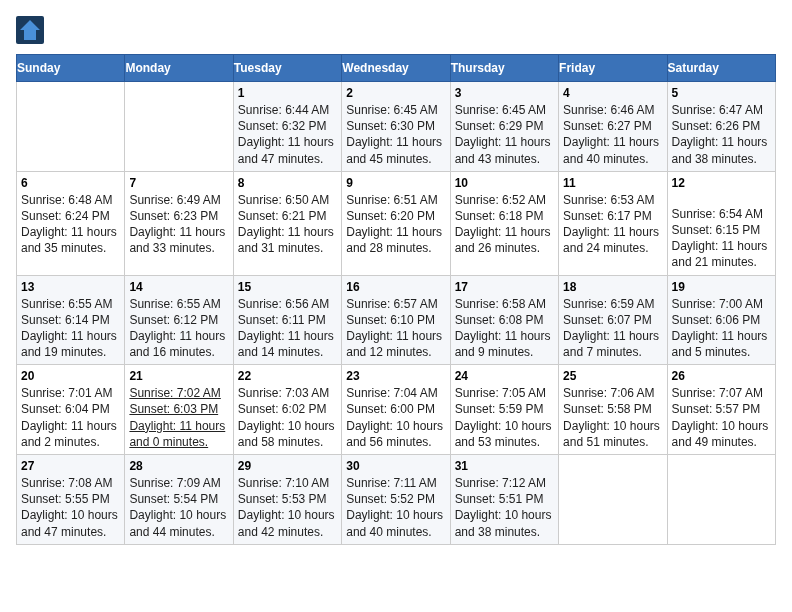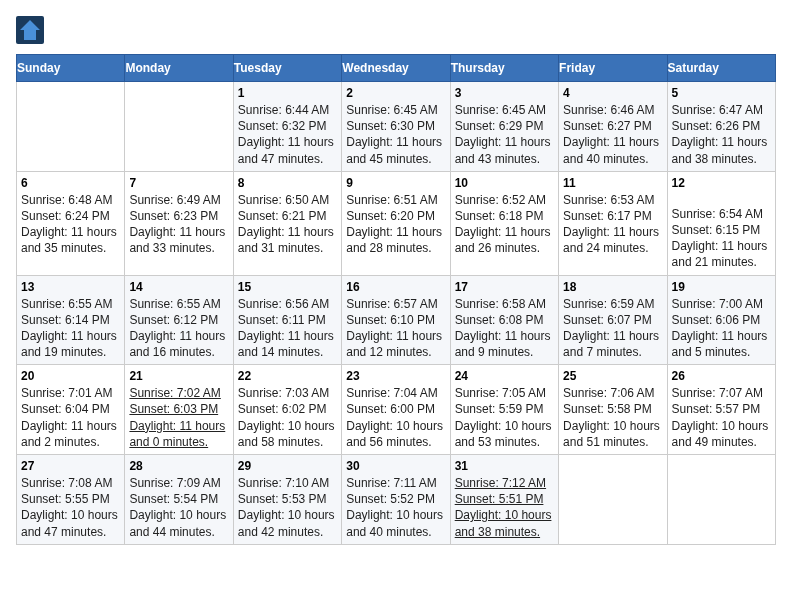--- a/index.html
+++ b/index.html
@@ -304,21 +304,21 @@
 Daylight: 10 hours and 42 minutes.</div>
         </td>
         <td>
           <span class="day-num">30</span>
           <div class="day-info" style="white-space: pre-line;">Sunrise: 7:11 AM
 Sunset: 5:52 PM
 Daylight: 10 hours and 40 minutes.</div>
         </td>
         <td>
           <span class="day-num">31</span>
-          <div class="day-info" style="white-space: pre-line; text-decoration: underline;">Sunrise: 7:12 AM
+          <div class="day-info" style="white-space: pre-line;">Sunrise: 7:12 AM
 Sunset: 5:51 PM
 Daylight: 10 hours and 38 minutes.</div>
         </td>
         <td class="empty-cell"></td>
         <td class="empty-cell"></td>
       </tr>
     </tbody>
 </table>
 
 </body></html>

